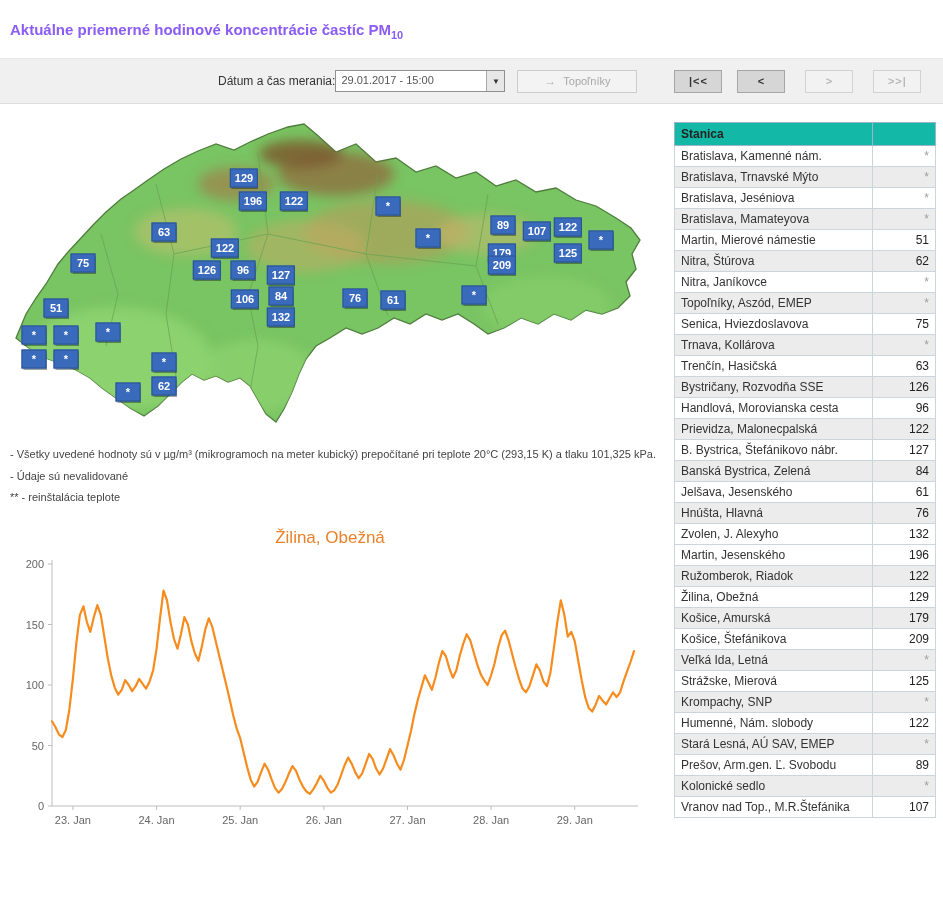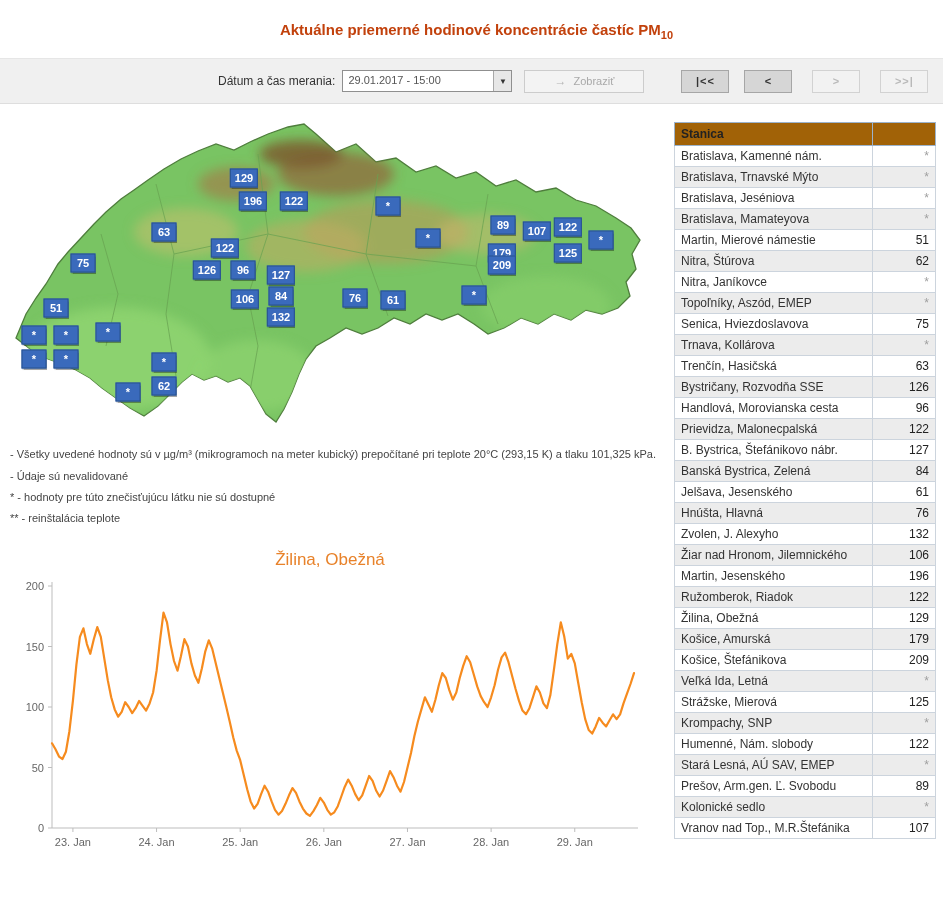--- a/index.html
+++ b/index.html
@@ -1,21 +1,21 @@
 <!DOCTYPE html>
 <html><head>
 <meta charset="utf-8">
 <style>
   html,body{margin:0;padding:0;background:#fff;}
   body{width:943px;height:902px;font-family:"Liberation Sans",sans-serif;color:#333;overflow:hidden;}
-  .page-title{color:#c2410c;font-size:15px;font-weight:bold;padding:11px 0 7px 10px;text-align:center;}
+  .page-title{color:#8b5cf6;font-size:15px;font-weight:bold;padding:11px 0 7px 10px;}
   .page-title sub{font-size:11px;}
   
   .toolbar{background:#f0f0f0;border-top:1px solid #e6e6e6;border-bottom:1px solid #dedede;height:44px;display:flex;align-items:center;margin-bottom:10px;}
-  .tb-label{font-size:12px;color:#333;margin-left:218px;margin-right:7px;}
+  .tb-label{font-size:12px;color:#333;margin-left:218px;}
   .combo{display:flex;border:1px solid #8f8f8f;background:#fff;height:20px;width:168px;align-items:stretch;}
   .combo .val{flex:1;font-size:11px;color:#555;padding:3px 5px;white-space:nowrap;overflow:hidden;}
   .combo .dd{width:17px;background:#e7e7e7;border-left:1px solid #a8a8a8;font-size:8px;color:#333;display:flex;align-items:center;justify-content:center;cursor:pointer;}
   .btn{font-size:11px;font-family:"Liberation Sans",sans-serif;border:1px solid #a6a6a6;background:#d6d6d6;color:#333;height:23px;display:flex;align-items:center;justify-content:center;cursor:pointer;box-sizing:border-box;}
   .btn.disabled{background:#f2f2f2;border-color:#d2d2d2;color:#b9b9b9;}
   .show-btn{width:120px;margin-left:12px;margin-right:22px;background:#f3f3f3;border-color:#cccccc;color:#a9a9a9;gap:7px;}
   .show-btn .arrow{font-size:12px;color:#b5b5b5;}
   .nav-btn{width:48px;margin-left:15px;font-weight:bold;letter-spacing:1px;}
   .nav-btn.gap{margin-left:20px;}
   
@@ -28,41 +28,41 @@
   .marker{position:absolute;transform:translate(-50%,-50%);color:#fff;font-size:11px;font-weight:bold;line-height:13px;padding:2px 4px;min-width:15px;text-align:center;border:1px solid #29528f;box-shadow:0 1px 1px rgba(0,0,0,.35);cursor:pointer;}
   
   .notes{font-size:11px;color:#444;line-height:1.95;padding:8px 0 0 4px;}
   
   .chart-title{width:648px;text-align:center;color:#e8822a;font-size:17px;margin:20px 0 2px;}
   .axis{stroke:#bdbdbd;stroke-width:1;}
   .ylab{font-size:11px;fill:#666;text-anchor:end;}
   .xlab{font-size:11px;fill:#666;text-anchor:middle;}
   
   table.stations{border-collapse:collapse;width:100%;font-size:12px;}
-  table.stations th{background:#a16207;border:1px solid #9cb3cc;text-align:left;padding:4px 6px;font-weight:bold;color:#222;}
+  table.stations th{background:#14b8a6;border:1px solid #9cb3cc;text-align:left;padding:4px 6px;font-weight:bold;color:#222;}
   table.stations td{border:1px solid #ccd4dd;padding:3px 6px;background:#fff;}
   table.stations tr.alt td{background:#ececec;}
   td.st-name{cursor:pointer;white-space:nowrap;}
   td.st-val{text-align:right;width:50px;color:#222;}
   td.st-val.na{color:#9f9f9f;}
 </style>
 </head>
 <body>
 
 <h1 class="page-title"><span>Aktuálne priemerné hodinové koncentrácie častíc PM</span><sub>10</sub></h1>
 
 <div class="toolbar">
   <span class="tb-label">Dátum a čas merania:</span>
   <div class="combo">
     <span class="val">29.01.2017 - 15:00</span>
     <span class="dd">▼</span>
   </div>
   <button class="btn show-btn">
     <span class="arrow">→</span>
-    <span>Zobraziť</span>
+    <span>Topoľníky</span>
   </button>
   <button class="btn nav-btn">|&lt;&lt;</button>
   <button class="btn nav-btn">&lt;</button>
   <button class="btn nav-btn gap disabled">&gt;</button>
   <button class="btn nav-btn gap disabled">&gt;&gt;|</button>
 </div>
 
 <div class="content">
   <div class="left-col">
     <div class="map-wrap">
@@ -132,21 +132,20 @@
           <div class="marker" style="left: 496px; top: 151px; background: rgb(58, 106, 188);">209</div>
           <div class="marker" style="left: 562px; top: 139px; background: rgb(58, 106, 188);">125</div>
           <div class="marker" style="left: 595px; top: 126px; background: rgb(58, 106, 188);">*</div>
           <div class="marker" style="left: 468px; top: 181px; background: rgb(58, 106, 188);">*</div>
         </div>
     </div>
 
     <div class="notes" id="notes">
         <div>- Všetky uvedené hodnoty sú v µg/m³ (mikrogramoch na meter kubický) prepočítané pri teplote 20°C (293,15 K) a tlaku 101,325 kPa.</div>
         <div>- Údaje sú nevalidované</div>
-        <div>* - hodnoty pre túto znečisťujúcu látku nie sú dostupné</div>
         <div>** - reinštalácia teplote</div>
       </div>
 
     <div class="chart-title">Žilina, Obežná</div>
     <svg id="chart-svg" width="648" height="288" viewBox="0 0 648 288">
         <line x1="46" y1="10" x2="46" y2="256" class="axis"></line>
         <line x1="46" y1="256" x2="632" y2="256" class="axis"></line>
         <line x1="42" y1="256" x2="46" y2="256" class="axis"></line>
         <text x="38" y="260" class="ylab">0</text>
         <line x1="42" y1="195.5" x2="46" y2="195.5" class="axis"></line>
@@ -253,24 +252,20 @@
             <td class="st-val">61</td>
           </tr>
           <tr class="alt">
             <td class="st-name">Hnúšta, Hlavná</td>
             <td class="st-val">76</td>
           </tr>
           <tr>
             <td class="st-name">Zvolen, J. Alexyho</td>
             <td class="st-val">132</td>
           </tr>
-          <tr class="alt">
-            <td class="st-name">Žiar nad Hronom, Jilemnického</td>
-            <td class="st-val">106</td>
-          </tr>
           <tr>
             <td class="st-name">Martin, Jesenského</td>
             <td class="st-val">196</td>
           </tr>
           <tr class="alt">
             <td class="st-name">Ružomberok, Riadok</td>
             <td class="st-val">122</td>
           </tr>
           <tr>
             <td class="st-name">Žilina, Obežná</td>

